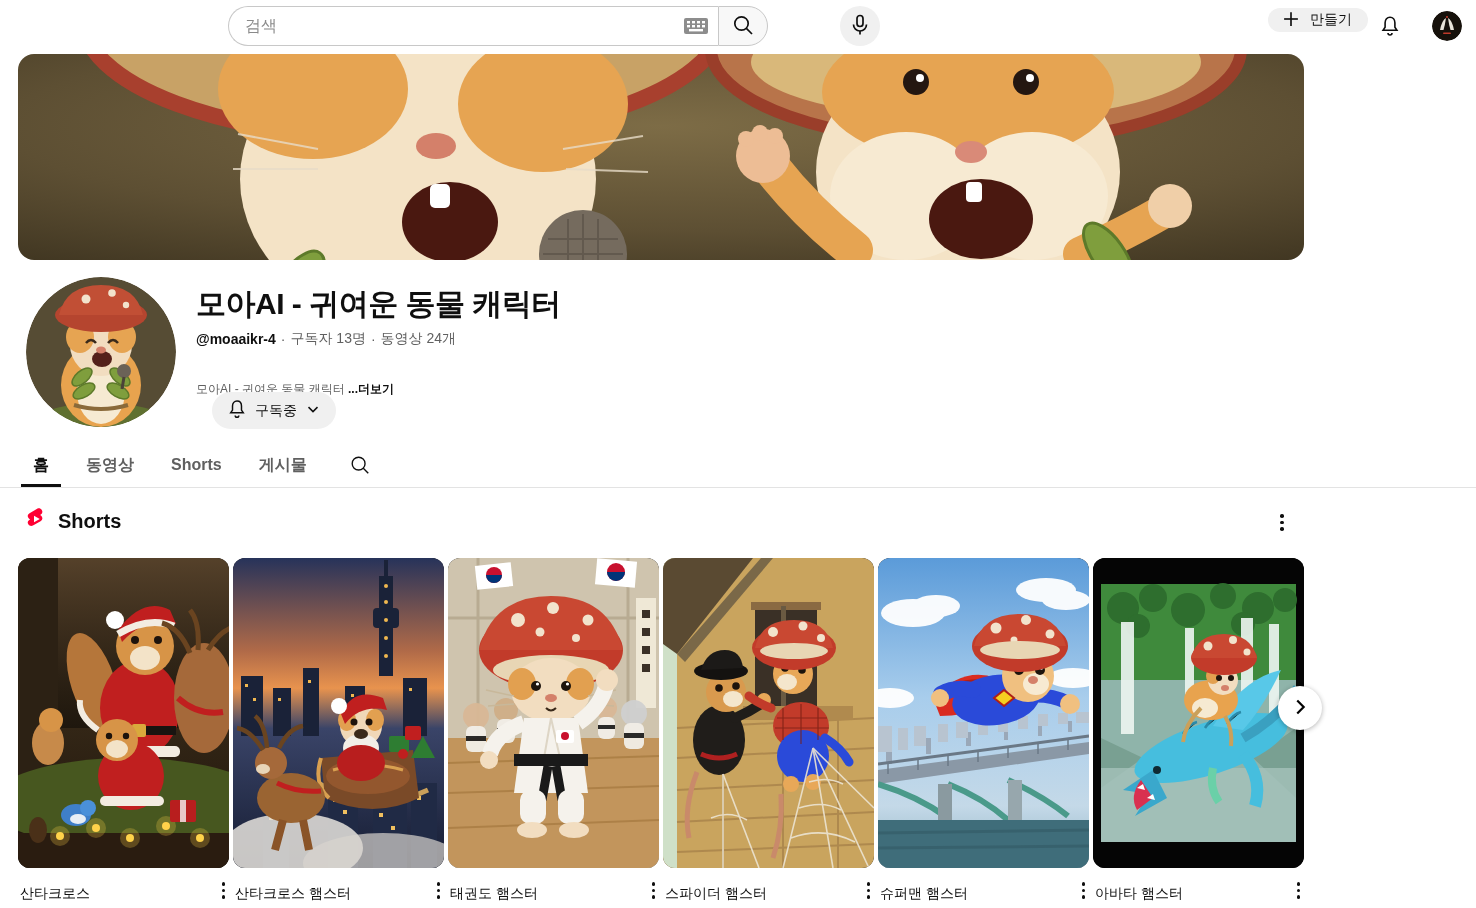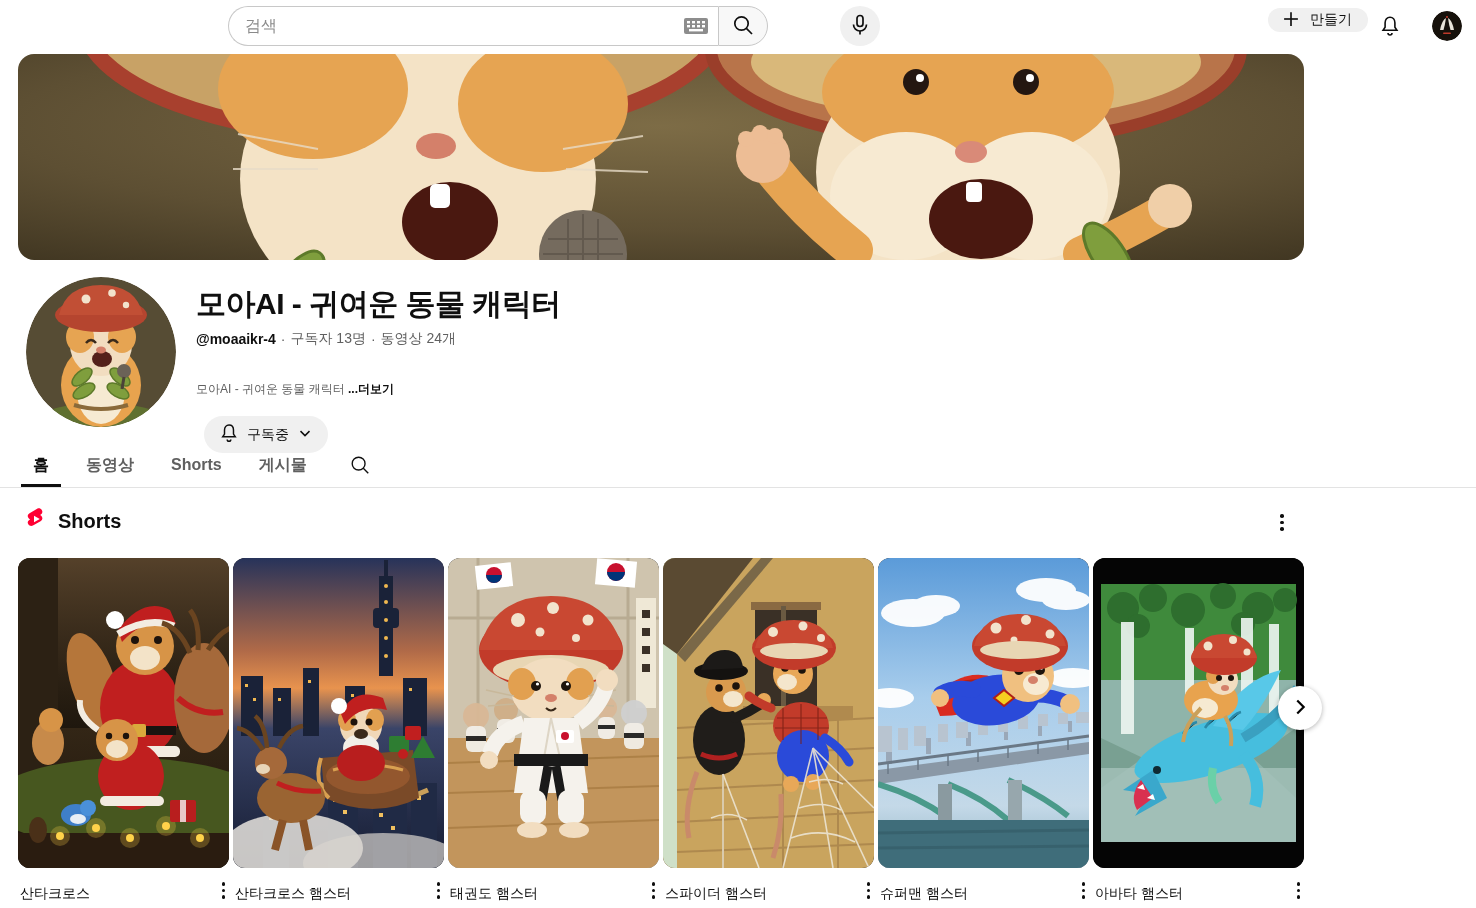--- a/index.html
+++ b/index.html
@@ -36,23 +36,23 @@
   .banner { position:absolute; left:18px; top:54px; width:1286px; height:206px; border-radius:16px; overflow:hidden; }
   .banner svg { display:block; }
   
   .ch-avatar { position:absolute; left:26px; top:277px; width:150px; height:150px; border-radius:50%; overflow:hidden; }
   .ch-title { position:absolute; left:196px; top:284px; font-size:30px; font-weight:700; letter-spacing:-0.5px; }
   .ch-meta { position:absolute; left:196px; top:330px; font-size:14px; color:#606060; display:flex; gap:5px; align-items:center; }
   .ch-meta .handle { color:#0f0f0f; font-weight:600; }
   .ch-desc { position:absolute; left:196px; top:361px; font-size:12px; color:#606060; cursor:pointer;margin-top:20px; }
   .ch-desc .more { color:#0f0f0f; font-weight:600; }
   .sub-btn {
-    position:absolute; left:204px; top:392px; height:37px; padding:0 14px; border:none; border-radius:19px;
+    position:absolute; left:212px; top:392px; height:37px; padding:0 14px; border:none; border-radius:19px;
     background:#f0f0f0; display:flex; align-items:center; gap:7px; font-size:14px; font-weight:500;
-    font-family:inherit; color:#0f0f0f; cursor:pointer;margin-top:24px;
+    font-family:inherit; color:#0f0f0f; cursor:pointer;
   }
   
   .tabs-row { position:absolute; left:0; top:443px; width:1476px; height:45px; border-bottom:1px solid #e3e3e3; }
   .tabs { position:absolute; left:33px; top:0; height:44px; display:flex; gap:37px; align-items:center; }
   .tab { position:relative; height:44px; line-height:44px; font-size:16px; font-weight:700; color:#606060; cursor:pointer; }
   .tab.active { color:#0f0f0f; font-weight:700; }
   .tab.active::after { content:""; position:absolute; left:-12px; right:-12px; bottom:0; height:3px; background:#0f0f0f; }
   .tab-search { margin-left:5px; width:22px; height:22px; cursor:pointer; display:flex; align-items:center; }
   
   .shorts-header { position:absolute; left:24px; top:507px; display:flex; align-items:center; gap:10px; }

